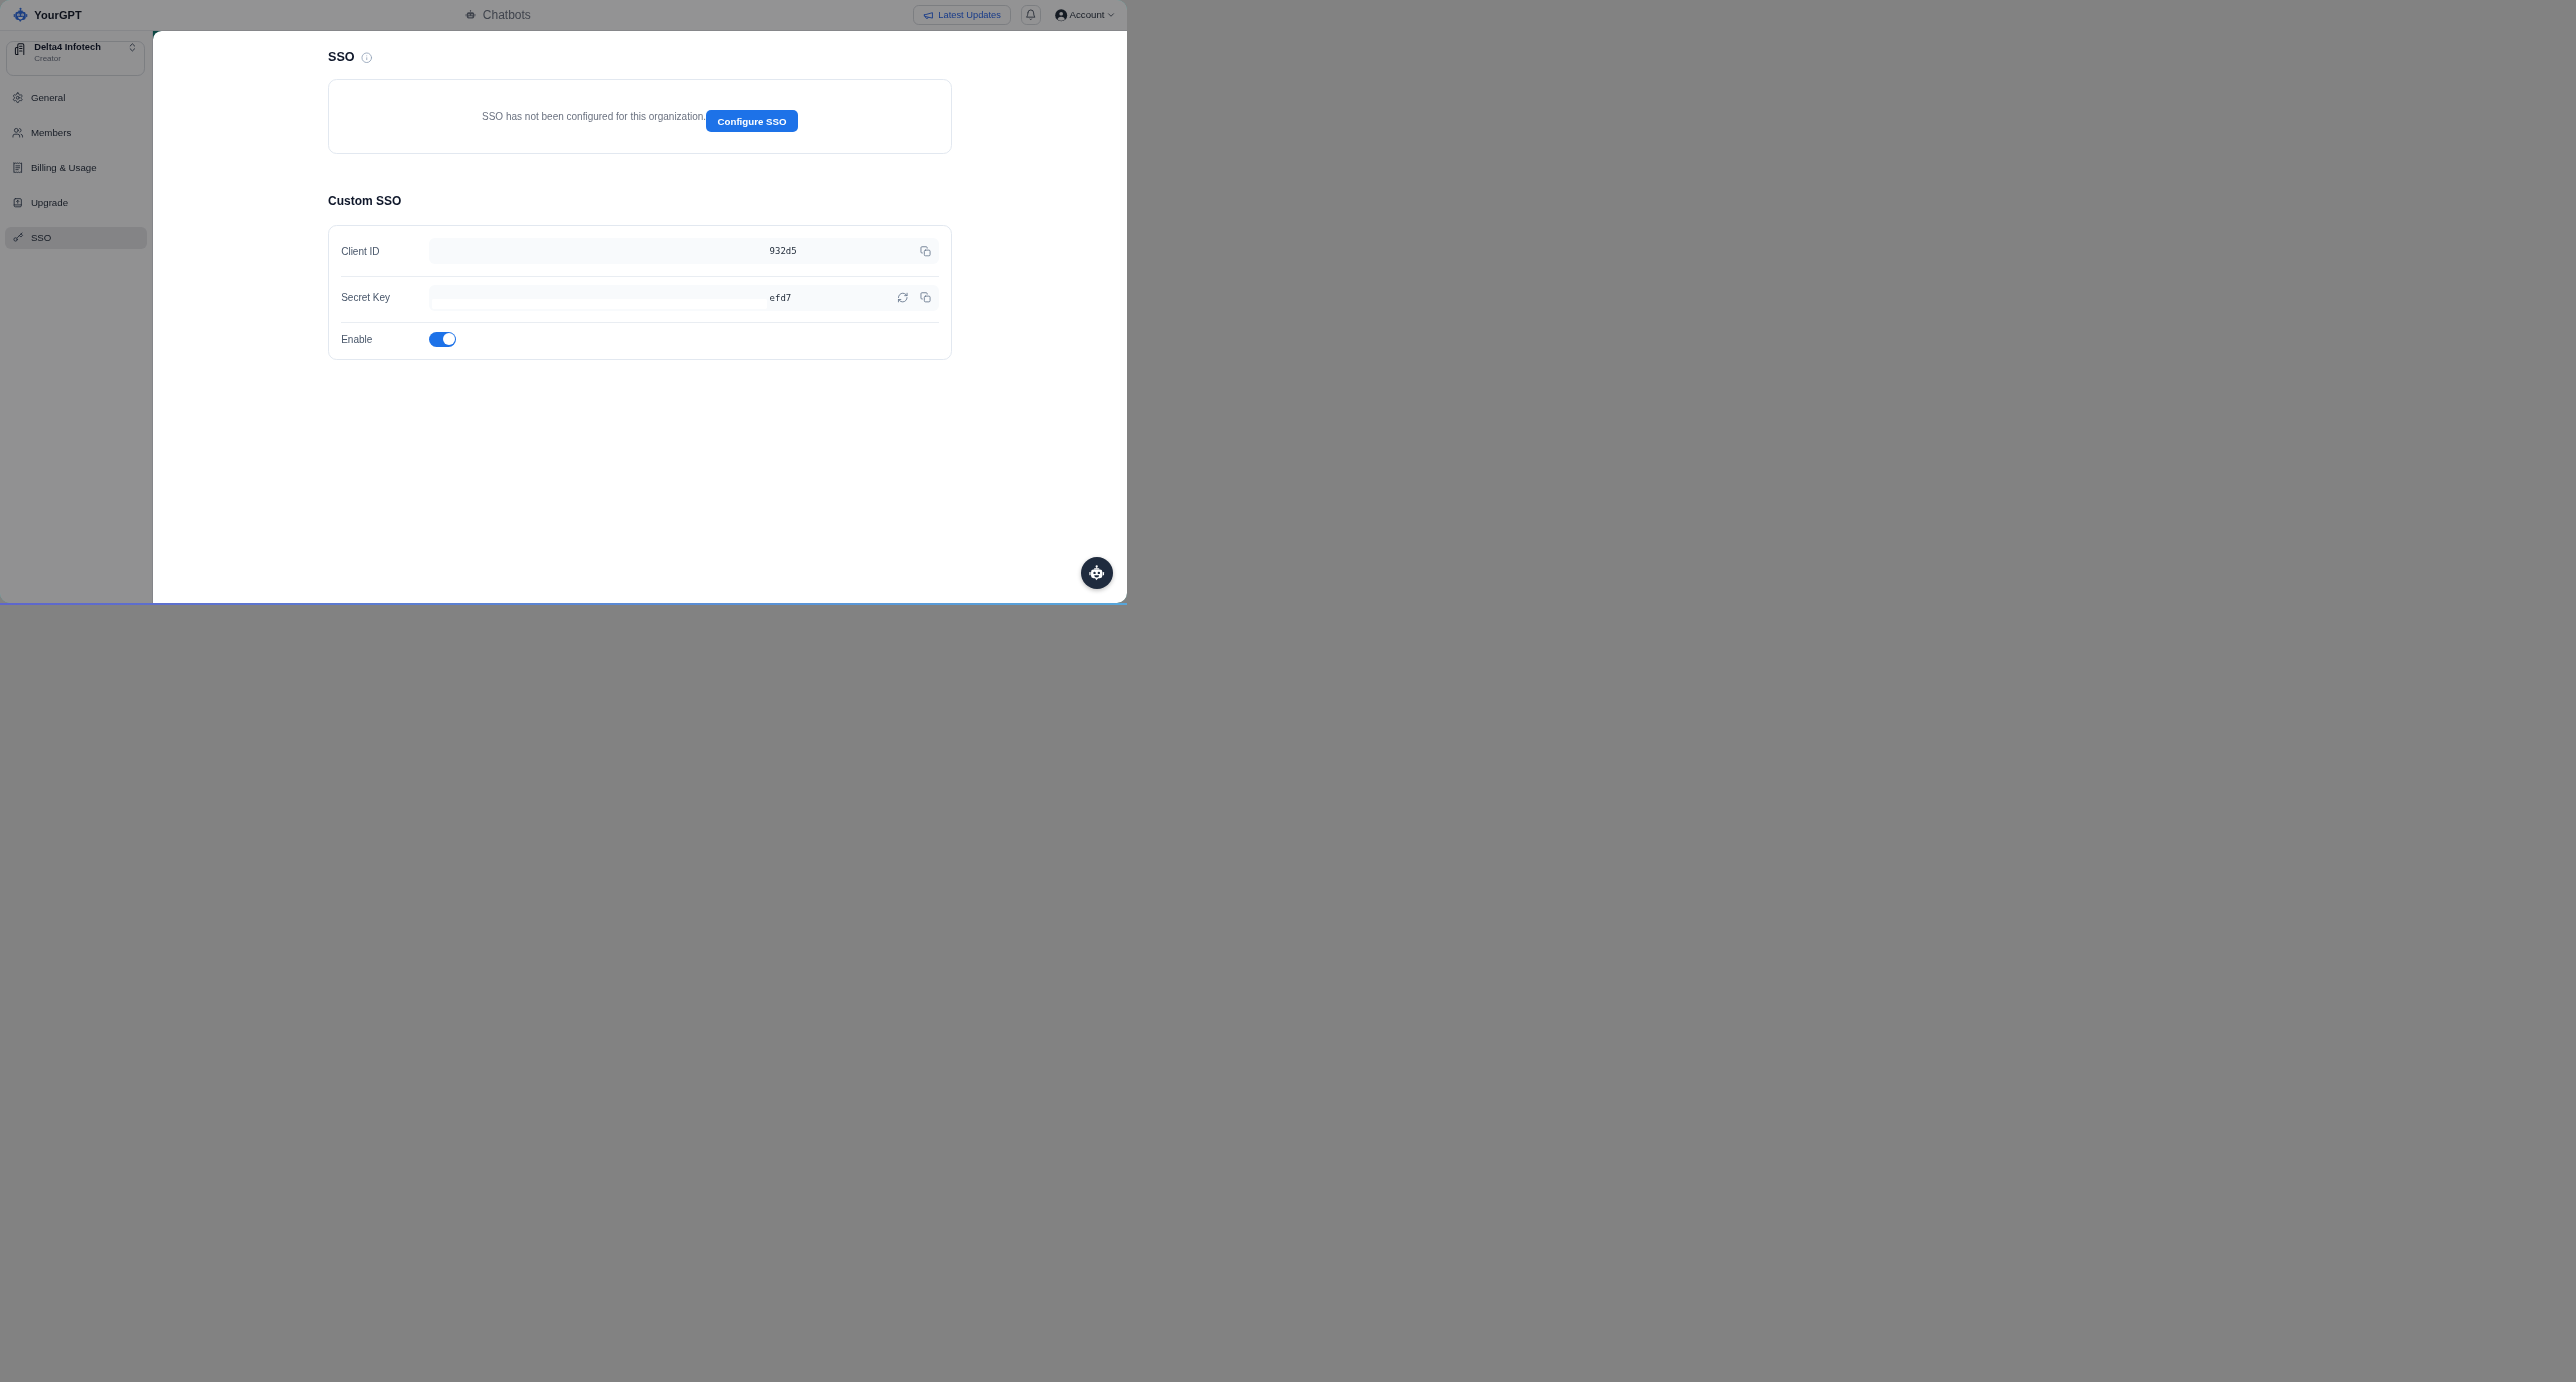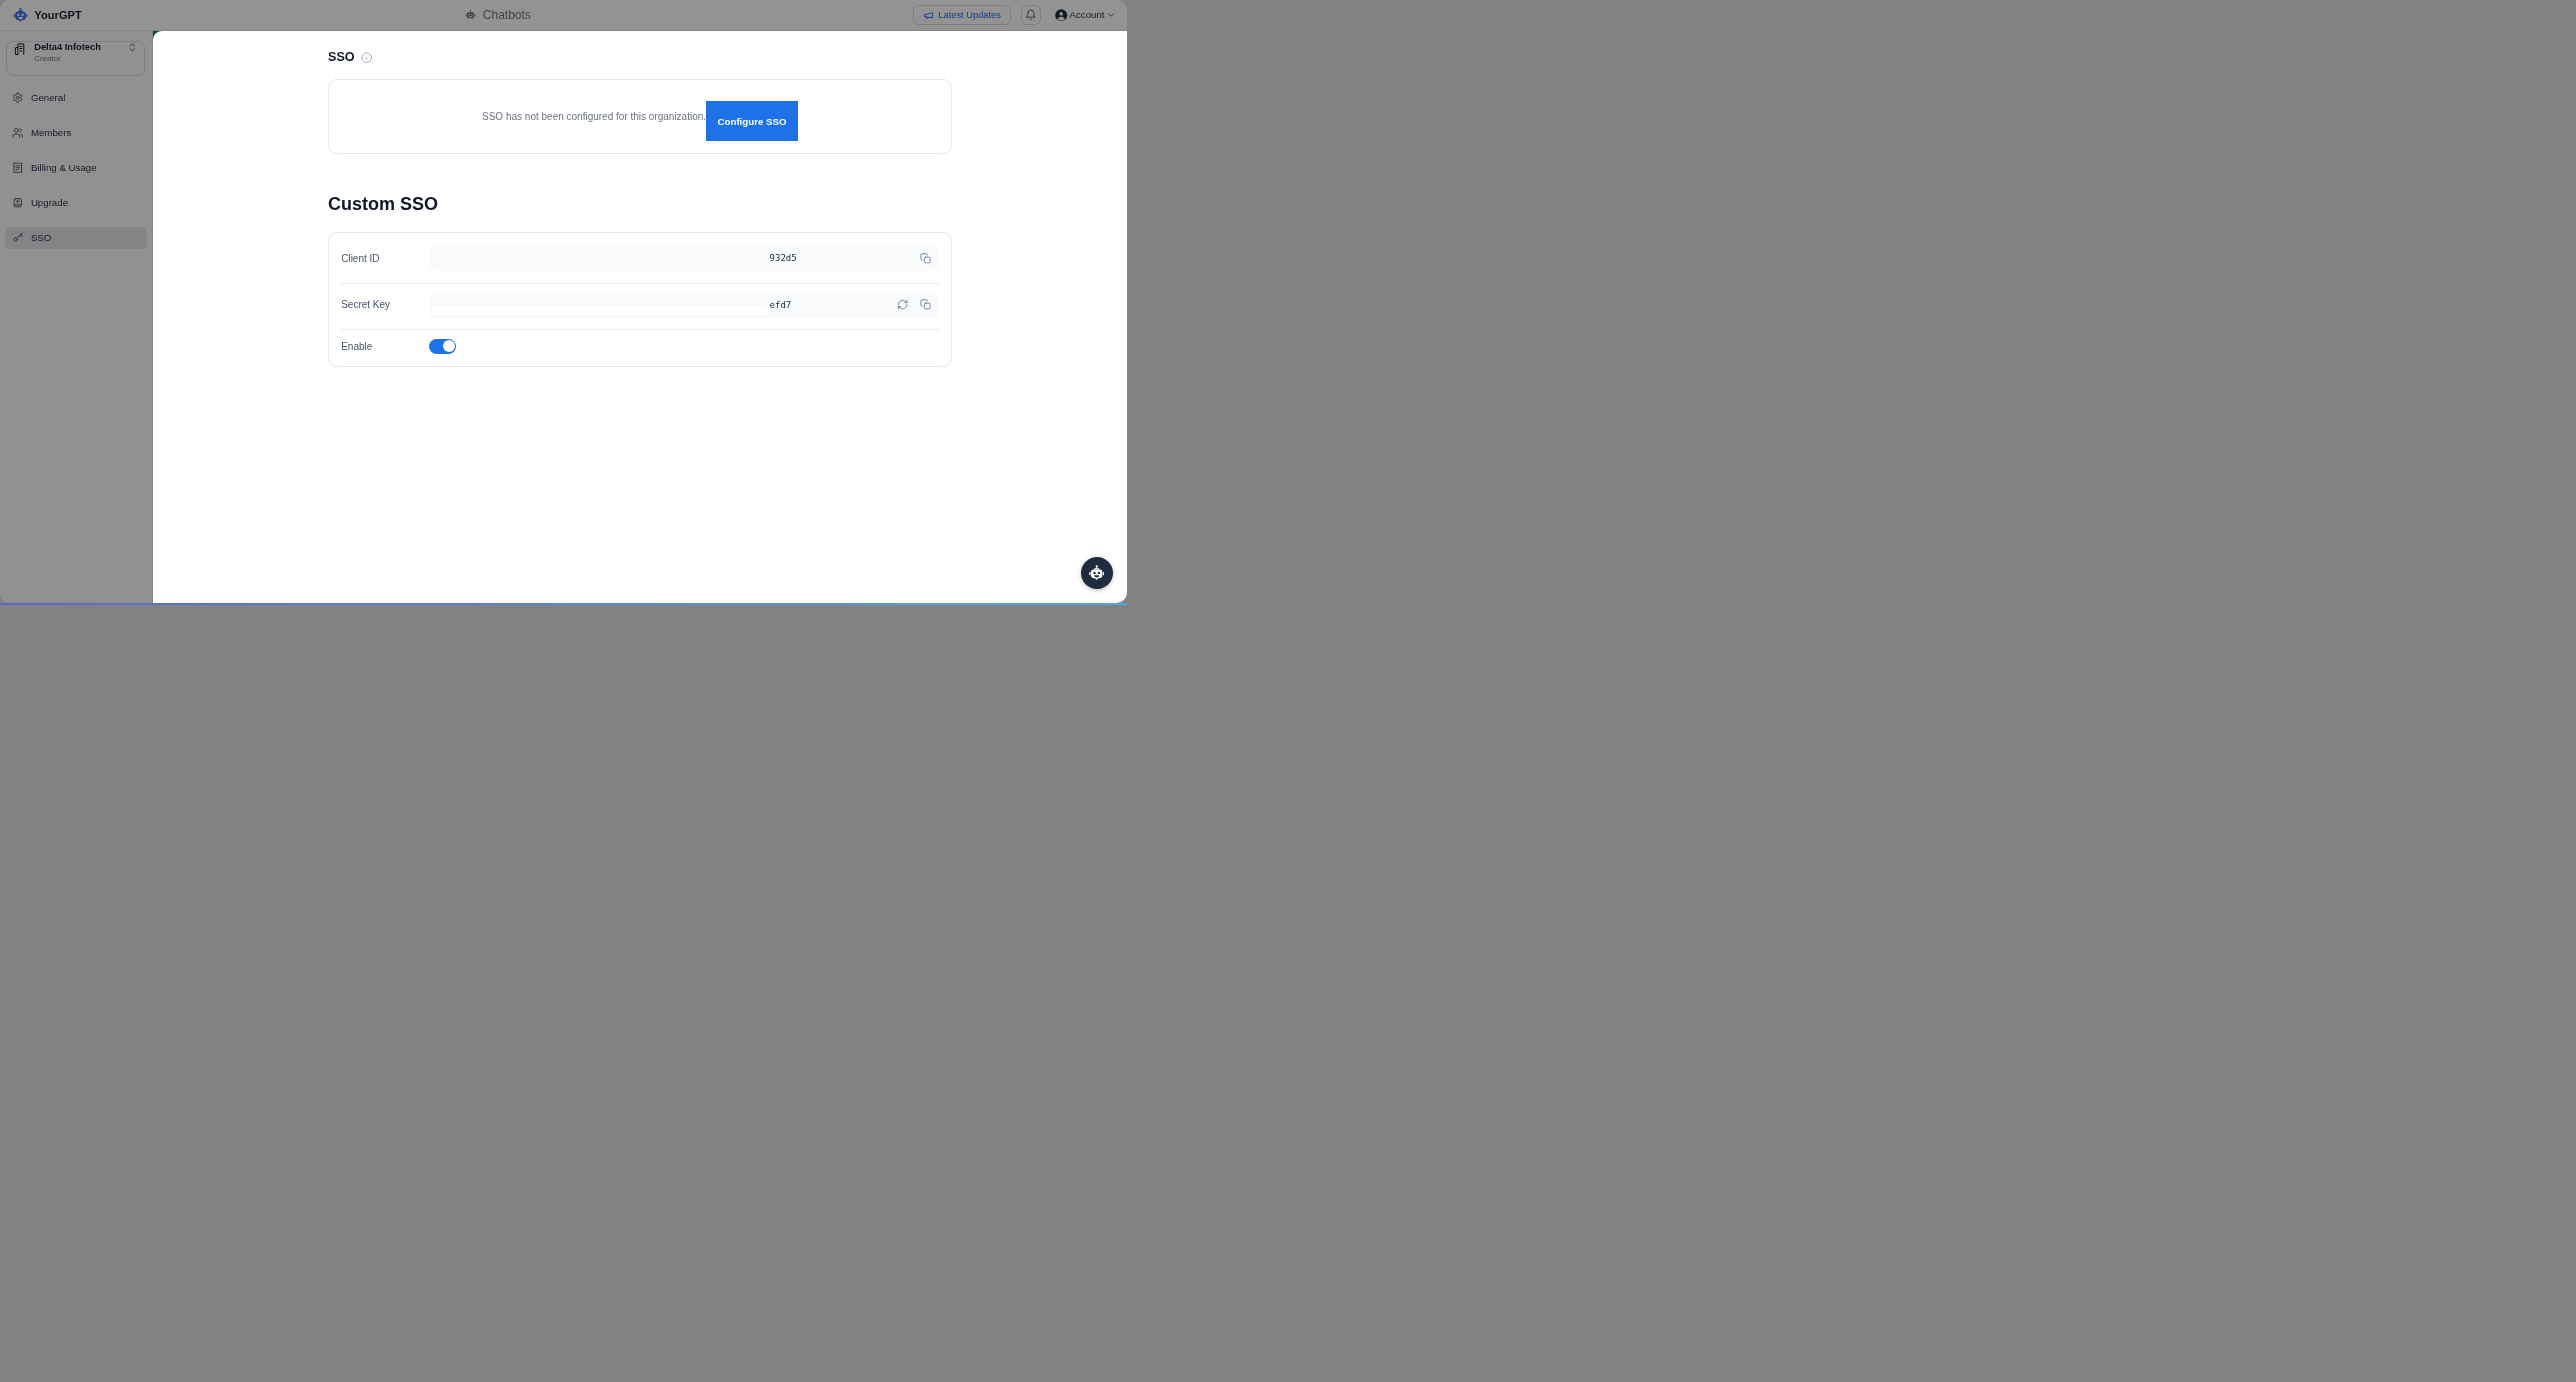--- a/index.html
+++ b/index.html
@@ -51,25 +51,25 @@
     border-radius:8.6px 0 0 0; z-index:10; }
   .content { width:624px; margin:0 auto; padding-top:19.4px; }
   .h-row { display:flex; align-items:center; gap:6.5px; }
   .h1 { font-size:12.6px; font-weight:bold; color:#0f172a; }
   .info { color:#94a3b8; display:flex; cursor:pointer; }
 
   .card { border:0.7px solid #e2e8f0; border-radius:8.6px; background:#fff; }
   .card-empty { margin-top:15px; height:75px; display:flex; flex-direction:row;
     align-items:center; justify-content:center; }
   .empty-msg { font-size:10px; color:#6b7280; }
-  .btn-primary { margin-top:8.6px; height:40px; padding:0 11.5px; background:#1d72e8; color:#fff;
-    border:none; border-radius:0; font-size:9.7px; font-weight:600; cursor:pointer;
+  .btn-primary { margin-top:8.6px; height:22px; padding:0 11.5px; background:#1d72e8; color:#fff;
+    border:none; border-radius:5px; font-size:9.7px; font-weight:600; cursor:pointer;
     font-family:"Liberation Sans", sans-serif; }
 
-  .h2 { margin-top:40px; font-size:18px; font-weight:bold; color:#0f172a; }
+  .h2 { margin-top:40px; font-size:12px; font-weight:bold; color:#0f172a; }
   .card-form { margin-top:16.5px; padding:12.2px 0; }
   .row { display:flex; align-items:center; padding:0 12.2px; }
   .row-label { width:88px; flex:none; font-size:10px; color:#475569; }
   .field { flex:1; height:26px; background:#f8fafc; border-radius:5.8px; position:relative; cursor:text; }
   .field-val { position:absolute; left:66.8%; top:50%; transform:translateY(-50%);
     font-family:"DejaVu Sans Mono", monospace; font-size:9px; color:#1f2937; }
   .redact { position:absolute; left:2.9px; top:13.7px; width:335px; height:10px; background:#fff;
     border-radius:1.4px; }
   .icon-btn { position:absolute; top:50%; transform:translateY(-50%); width:14.4px; height:14.4px;
     border:none; background:transparent; color:#64748b; display:flex; align-items:center;

